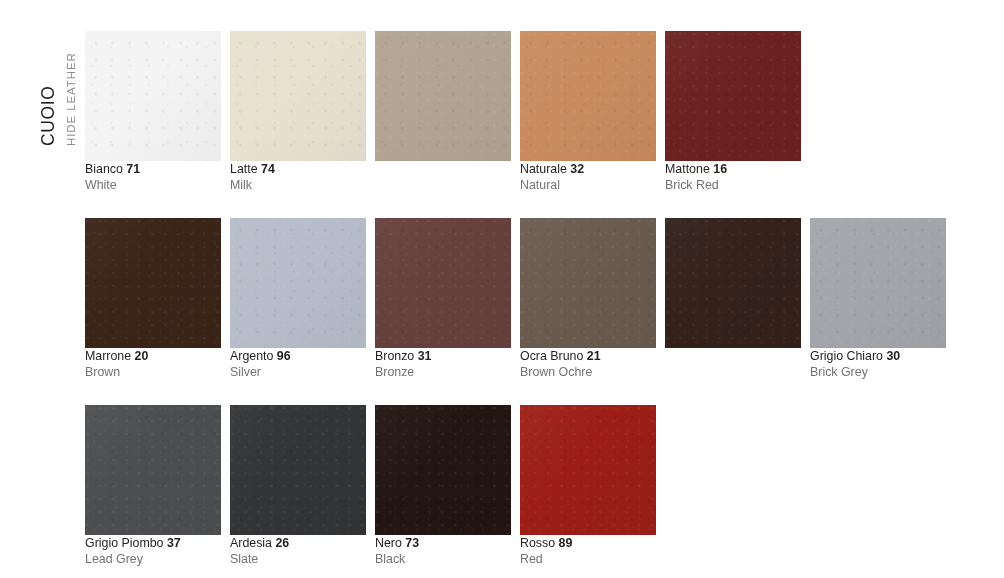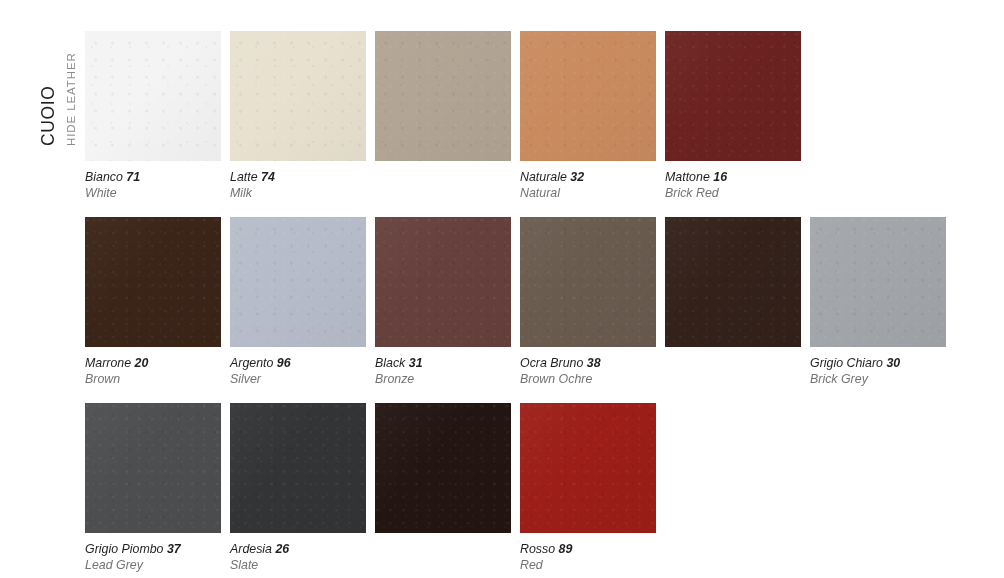--- a/index.html
+++ b/index.html
@@ -64,21 +64,21 @@
   .grid {
     position: absolute;
     left: 85px;
     top: 31px;
     width: 900px;
   }
   .row {
     display: flex;
     margin-bottom: 0;
   }
-  .row + .row { margin-top: 16px; }
+  .row + .row { margin-top: 25px; }
 
   .cell {
     width: 136px;
     margin-right: 9px;
   }
   .cell:last-child { margin-right: 0; }
 
   .swatch {
     width: 136px;
     height: 130px;
@@ -101,22 +101,21 @@
   }
   .swatch::before {
     content: "";
     position: absolute;
     inset: 0;
     background: linear-gradient(130deg, rgba(255,255,255,0.045) 0%, rgba(255,255,255,0) 42%, rgba(0,0,0,0.035) 100%);
     pointer-events: none;
   }
 
   .labels {
-    padding-top: 9px;
-    font-style: italic;
+    padding-top: 1px;
   }
   .lab-it {
     font-size: 12.4px;
     color: #231f20;
     line-height: 15px;
     white-space: nowrap;
   }
   .lab-code {
     font-weight: bold;
   }
@@ -185,28 +184,28 @@
         <div class="cell">
           <div class="swatch" style="background: rgb(182, 188, 201);"></div>
           <div class="labels">
             <div class="lab-it"><span>Argento</span> <span class="lab-code">96</span></div>
             <div class="lab-en">Silver</div>
           </div>
         </div>
         <div class="cell">
           <div class="swatch" style="background: rgb(102, 64, 60);"></div>
           <div class="labels">
-            <div class="lab-it"><span>Black</span> <span class="lab-code">31</span></div>
+            <div class="lab-it"><span>Bronzo</span> <span class="lab-code">31</span></div>
             <div class="lab-en">Bronze</div>
           </div>
         </div>
         <div class="cell">
           <div class="swatch" style="background: rgb(106, 91, 79);"></div>
           <div class="labels">
-            <div class="lab-it"><span>Ocra Bruno</span> <span class="lab-code">38</span></div>
+            <div class="lab-it"><span>Ocra Bruno</span> <span class="lab-code">21</span></div>
             <div class="lab-en">Brown Ochre</div>
           </div>
         </div>
         <div class="cell">
           <div class="swatch" style="background: rgb(51, 33, 26);"></div>
         </div>
         <div class="cell">
           <div class="swatch" style="background: rgb(162, 165, 169);"></div>
           <div class="labels">
             <div class="lab-it"><span>Grigio Chiaro</span> <span class="lab-code">30</span></div>
@@ -224,20 +223,24 @@
         </div>
         <div class="cell">
           <div class="swatch" style="background: rgb(51, 52, 54);"></div>
           <div class="labels">
             <div class="lab-it"><span>Ardesia</span> <span class="lab-code">26</span></div>
             <div class="lab-en">Slate</div>
           </div>
         </div>
         <div class="cell">
           <div class="swatch" style="background: rgb(35, 21, 17);"></div>
+          <div class="labels">
+            <div class="lab-it"><span>Nero</span> <span class="lab-code">73</span></div>
+            <div class="lab-en">Black</div>
+          </div>
         </div>
         <div class="cell">
           <div class="swatch" style="background: rgb(156, 30, 23);"></div>
           <div class="labels">
             <div class="lab-it"><span>Rosso</span> <span class="lab-code">89</span></div>
             <div class="lab-en">Red</div>
           </div>
         </div>
       </div>
     </div>

